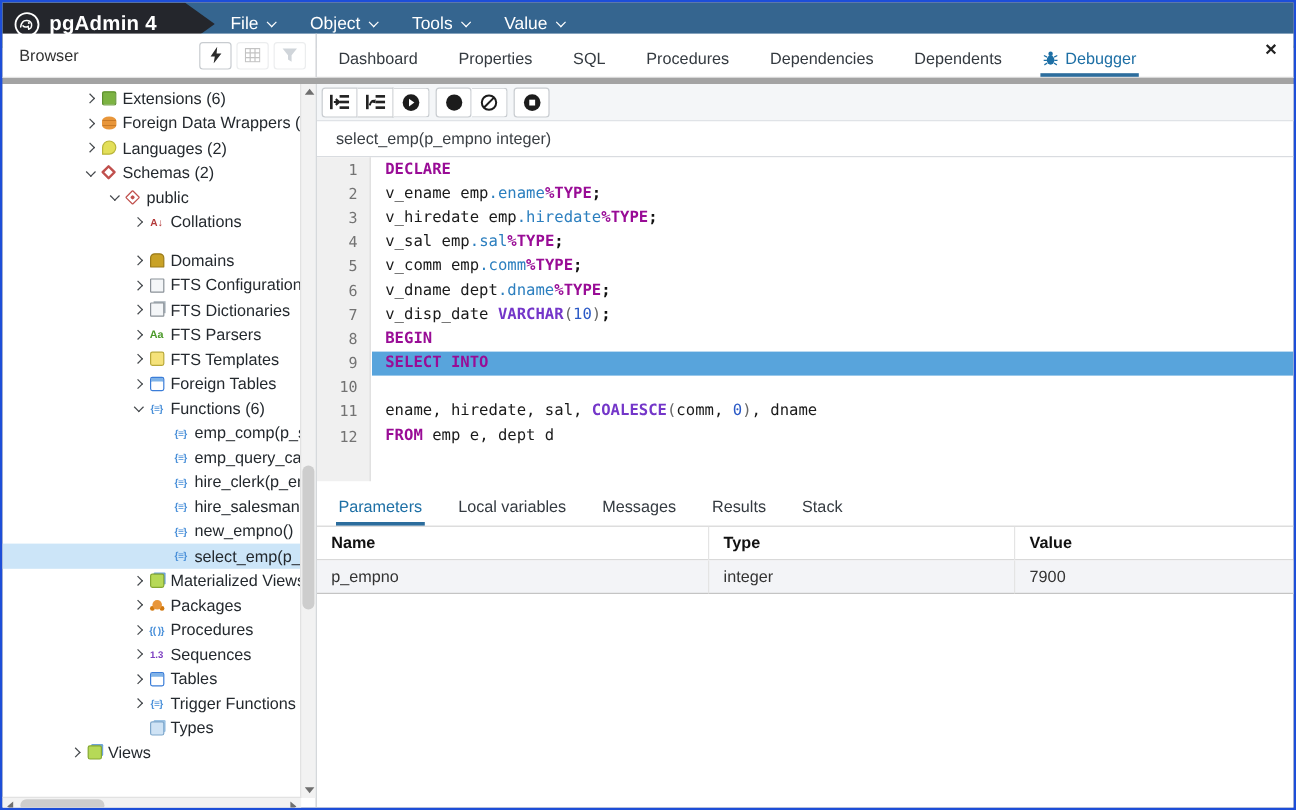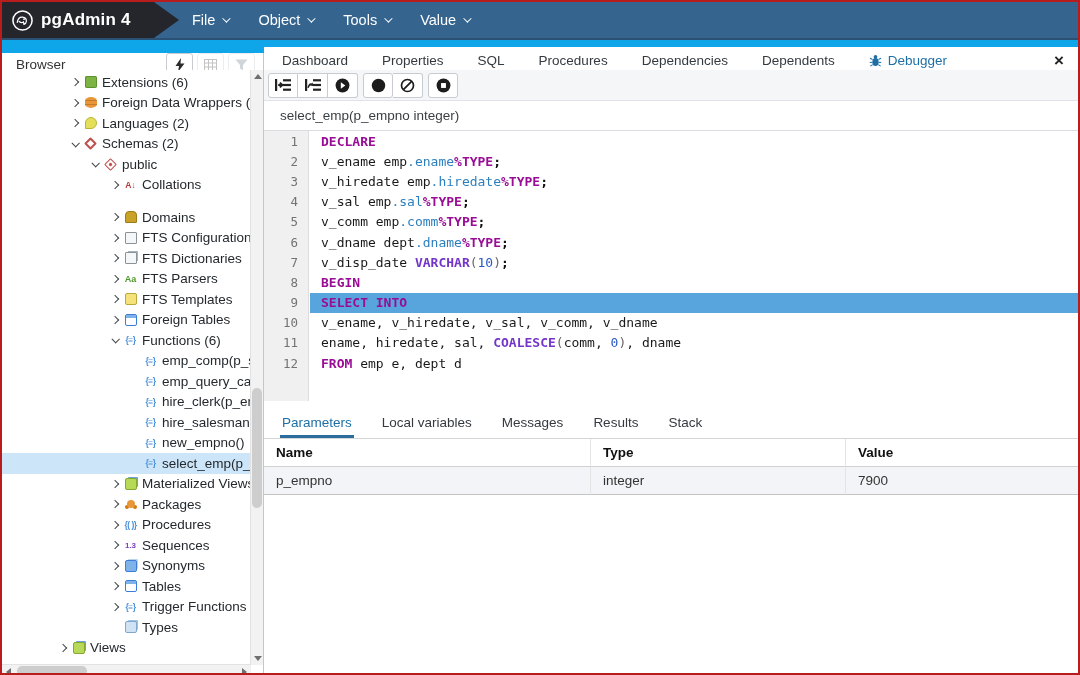--- a/index.html
+++ b/index.html
@@ -1,28 +1,28 @@
 <!DOCTYPE html>
 <html><head>
 <meta charset="utf-8">
 <style>
   * { margin:0; padding:0; box-sizing:border-box; }
   html,body { width:1080px; height:675px; font-family:"Liberation Sans", sans-serif; background:#fff; }
-  .app { position:relative; width:1080px; height:675px; border:2px solid #b91c1c; overflow:hidden; background:#0ea5e9; }
+  .app { position:relative; width:1080px; height:675px; border:2px solid #1d4ed8; overflow:hidden; background:#a3a3a3; }
 
   
   .topbar { position:absolute; left:0; top:0; width:100%; height:38px; background:#35658f; border-bottom:2px solid #2a5173; display:flex; align-items:center; }
   .logo-wrap { position:relative; height:100%; width:178px; background:#24262c; clip-path:polygon(0 0,152px 0,177px 50%,152px 100%,0 100%); display:flex; align-items:center; padding-left:9px; flex:0 0 auto; }
   .logo-title { color:#fff; font-size:17px; font-weight:700; margin-left:7px; letter-spacing:.2px; }
   .menubar { display:flex; align-items:center; gap:30px; margin-left:12px; }
   .menu-item { color:#fff; font-size:14.5px; display:flex; align-items:center; gap:7px; cursor:pointer; }
   .chev { display:inline-block; width:6px; height:6px; border-right:1.6px solid currentColor; border-bottom:1.6px solid currentColor; transform:rotate(45deg) translateY(-2px); }
 
   
-  .second-row { position:absolute; left:0; top:38px; width:100%; height:37px; display:flex;align-items:flex-end; }
+  .second-row { position:absolute; left:0; top:26px; width:100%; height:37px; display:flex; }
   .browser-head { width:262px; flex:0 0 auto; border-right:1px solid #c3c7cc; border-bottom:1px solid #e3e3e3; display:flex; align-items:center; padding:0 8px 0 14px; background:#fff; }
   .browser-title { font-size:13.5px; color:#333; flex:1; }
   .bh-btn { width:27px; height:23px; border:1px solid #c8ccd0; border-radius:3px; background:#fff; display:flex; align-items:center; justify-content:center; margin-left:4px; cursor:pointer; }
   .bh-btn.disabled { opacity:.35; cursor:default; }
   .tabbar { position:relative; flex:1; background:#fff; border-bottom:1px solid #d7d7d7; display:flex; align-items:flex-end; padding:0 0 0 16px; }
   .tab { font-size:13.5px; color:#343a40; padding:6px 2px 8px 2px; margin-right:30px; cursor:pointer; white-space:nowrap; display:flex; align-items:center; gap:6px; }
   .tab.active { color:#1d6fa5; border-bottom:3px solid #2c6d9d; padding-bottom:5px; }
   .tab-close { position:absolute; right:14px; top:5px; font-size:17px; font-weight:700; color:#222; cursor:pointer; line-height:1; }
 
   
@@ -392,29 +392,20 @@
             <span class="texp">
               <span class="c-r"></span>
             </span>
             <span class="ti sequences-icon">1.3</span>
             <span class="tlabel">Sequences</span>
           </div>
           <div class="trow" style="padding-left: 104px;">
             <span class="texp">
               <span class="c-r"></span>
             </span>
-            <span class="ti synonyms-icon">
-              <span class="i-sq"></span>
-            </span>
-            <span class="tlabel">Synonyms</span>
-          </div>
-          <div class="trow" style="padding-left: 104px;">
-            <span class="texp">
-              <span class="c-r"></span>
-            </span>
             <span class="ti tables-icon">
               <span class="i-sq"></span>
             </span>
             <span class="tlabel">Tables</span>
           </div>
           <div class="trow" style="padding-left: 104px;">
             <span class="texp">
               <span class="c-r"></span>
             </span>
             <span class="ti trigger-functions-icon">{≡}</span>
@@ -552,21 +543,20 @@
           <div class="cline">
             <span class="gut">8</span>
             <span class="code"><span class="tk-k">BEGIN</span></span>
           </div>
           <div class="cline current">
             <span class="gut">9</span>
             <span class="code"><span class="tk-k">SELECT INTO</span></span>
           </div>
           <div class="cline">
             <span class="gut">10</span>
-            <span class="code"><span class="tk-d">v_ename, v_hiredate, v_sal, v_comm, v_dname</span></span>
           </div>
           <div class="cline">
             <span class="gut">11</span>
             <span class="code"><span class="tk-d">ename, hiredate, sal, </span><span class="tk-t">COALESCE</span><span class="tk-b">(</span><span class="tk-d">comm, </span><span class="tk-n">0</span><span class="tk-b">)</span><span class="tk-d">, dname</span></span>
           </div>
           <div class="cline">
             <span class="gut">12</span>
             <span class="code"><span class="tk-k">FROM</span><span class="tk-d"> emp e, dept d</span></span>
           </div>
         </div>

